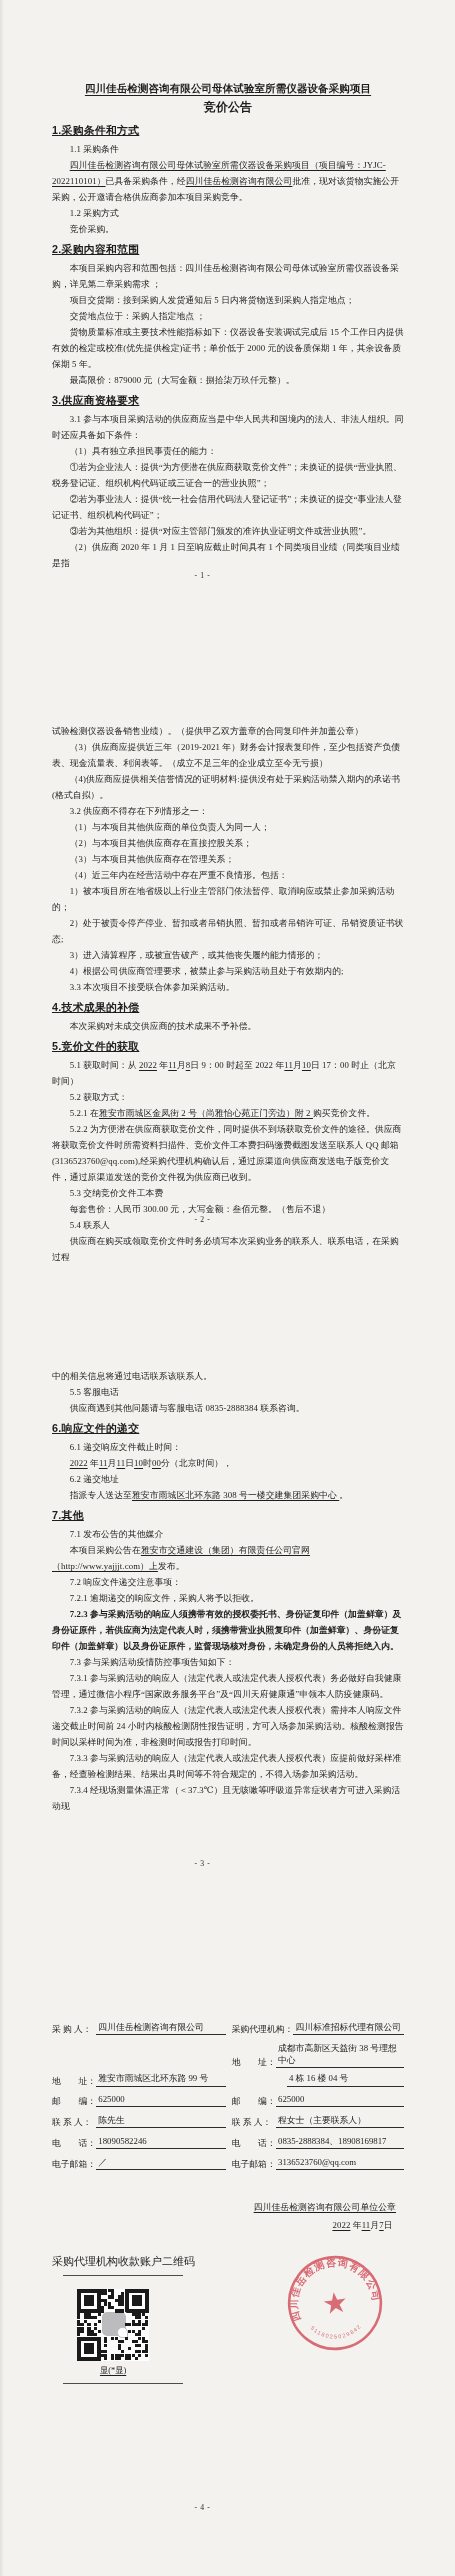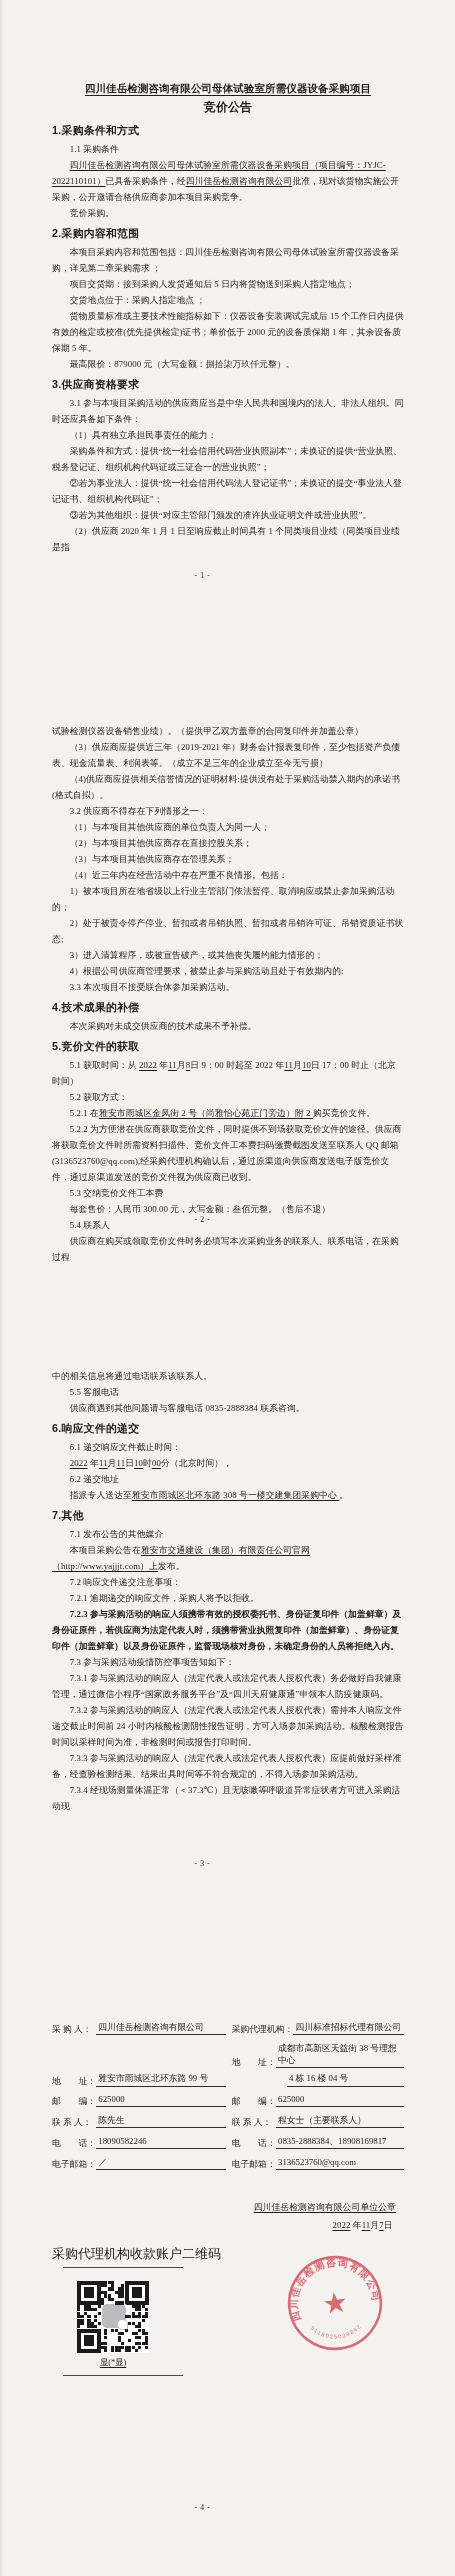--- a/index.html
+++ b/index.html
@@ -11,21 +11,21 @@
   .content{padding:0 52px;}
   .pg1 .content{padding-top:80px;}
   .pg2 .content{padding-top:79px;}
   .pg3 .content{padding-top:80px;}
   .pg4 .content{padding-top:80px;}
   .blk{font-size:8.8px;line-height:16px;letter-spacing:0.1px;}
   .p{text-indent:17.7px;}
   .p0{text-indent:0;}
   .pb{text-indent:17.7px;font-weight:700;}
   .h{font-family:"Liberation Sans","DejaVu Sans",sans-serif;font-weight:700;
-     font-size:10.8px;line-height:15px;margin:4.6px 0 3.4px;letter-spacing:0.3px;}
+     font-size:10.8px;line-height:15px;margin:4.6px 0 3.4px;letter-spacing:0.3px;text-decoration:underline;}
   .chapter{text-align:center;font-family:"Liberation Sans","DejaVu Sans",sans-serif;
      font-weight:700;font-size:12px;line-height:17px;margin-bottom:6.8px;}
   .title{text-align:center;font-family:"Liberation Sans","DejaVu Sans",sans-serif;
      font-weight:700;font-size:10.5px;line-height:16px;text-decoration:underline;
      text-underline-offset:2.8px;margin-bottom:2.8px;}
   .sub{text-align:center;font-family:"Liberation Sans","DejaVu Sans",sans-serif;
      font-weight:700;font-size:12px;line-height:17px;margin-bottom:6.8px;}
   u{text-decoration:underline;text-underline-offset:2px;}
   .footer{position:absolute;top:571px;left:0;width:405px;text-align:center;
      font-size:7.7px;color:#2a2a2a;letter-spacing:0.6px;}
@@ -35,21 +35,21 @@
   .ccell{display:flex;align-items:flex-end;line-height:12px;}
   .clabel{white-space:pre;flex:0 0 auto;}
   .clabel.w{min-width:44px;}
   .cvalue{flex:1 1 auto;border-bottom:0.6px solid #2c2c2c;padding:0 1.1px 1.1px 2.3px;min-height:12px;}
   .cvalue2{border-bottom:0.6px solid #2c2c2c;margin-left:55px;padding:1.1px 1.1px 1.1px 2.3px;margin-top:3.4px;line-height:12px;}
   
   .sealtext{margin-top:28.5px;}
   .r{text-align:right;text-indent:0;padding-right:8px;}
   .dateline{margin-top:2.8px;padding-right:11.4px;}
   
-  .qr-caption{margin-top:13px;font-size:13px;line-height:15px;}
+  .qr-caption{margin-top:21px;font-size:11px;line-height:15px;}
   .qr-box{margin-top:5.7px;margin-left:11.4px;width:106px;
      border-top:1.7px solid #4c4c4c;border-bottom:1.7px solid #4c4c4c;
      padding:12.5px 0 6.8px 13.7px;}
   .qr{position:relative;width:72px;height:72px;background:#fdfdfd;}
   .qr i{position:absolute;width:3.4px;height:3.4px;background:#1a1a1a;}
   .fd{position:absolute;width:24px;height:24px;border:4px solid #1a1a1a;
      box-sizing:border-box;background:#fff;}
   .fd::after{content:"";position:absolute;inset:2.8px;background:#1a1a1a;}
   .fd.tl{left:0;top:0;} .fd.tr{right:0;top:0;} .fd.bl{left:0;bottom:0;}
   .qrlogo{position:absolute;left:24.5px;top:23px;width:24px;height:24px;background:#bcbcbe;
@@ -67,31 +67,32 @@
 
 <div class="scan">
 
   <div class="page pg1">
     <div class="content">
         <div class="blk title">四川佳岳检测咨询有限公司母体试验室所需仪器设备采购项目</div>
         <div class="blk sub">竞价公告</div>
         <div class="blk h">1.采购条件和方式</div>
         <div class="blk p">1.1 采购条件</div>
         <div class="blk p"><u>四川佳岳检测咨询有限公司母体试验室所需仪器设备采购项目（项目编号：JYJC-2022110101）</u>已具备采购条件，经<u>四川佳岳检测咨询有限公司</u>批准，现对该货物实施公开采购，公开邀请合格供应商参加本项目采购竞争。</div>
+        <div class="blk p">1.2 采购方式</div>
         <div class="blk p">竞价采购。</div>
         <div class="blk h">2.采购内容和范围</div>
         <div class="blk p">本项目采购内容和范围包括：四川佳岳检测咨询有限公司母体试验室所需仪器设备采购，详见第二章采购需求 ；</div>
         <div class="blk p">项目交货期：接到采购人发货通知后 5 日内将货物送到采购人指定地点；</div>
         <div class="blk p">交货地点位于：采购人指定地点 ；</div>
         <div class="blk p">货物质量标准或主要技术性能指标如下：仪器设备安装调试完成后 15 个工作日内提供有效的检定或校准(优先提供检定)证书；单价低于 2000 元的设备质保期 1 年，其余设备质保期 5 年。</div>
         <div class="blk p">最高限价：879000 元（大写金额：捌拾柒万玖仟元整）。</div>
         <div class="blk h">3.供应商资格要求</div>
         <div class="blk p">3.1 参与本项目采购活动的供应商应当是中华人民共和国境内的法人、非法人组织。同时还应具备如下条件：</div>
         <div class="blk p">（1）具有独立承担民事责任的能力：</div>
-        <div class="blk p">采购条件和方式：提供“统一社会信用代码营业执照副本”；未换证的提供“营业执照、税务登记证、组织机构代码证或三证合一的营业执照”；</div>
+        <div class="blk p">①若为企业法人：提供“为方便潜在供应商获取竞价文件”；未换证的提供“营业执照、税务登记证、组织机构代码证或三证合一的营业执照”；</div>
         <div class="blk p">②若为事业法人：提供“统一社会信用代码法人登记证书”；未换证的提交“事业法人登记证书、组织机构代码证”；</div>
         <div class="blk p">③若为其他组织：提供“对应主管部门颁发的准许执业证明文件或营业执照”。</div>
         <div class="blk p">（2）供应商 2020 年 1 月 1 日至响应截止时间具有 1 个同类项目业绩（同类项目业绩是指</div>
       </div>
     <div class="footer">- 1 -</div>
   </div>
 
   <div class="page pg2">
     <div class="content">
         <div class="blk p0">试验检测仪器设备销售业绩）。（提供甲乙双方盖章的合同复印件并加盖公章）</div>

